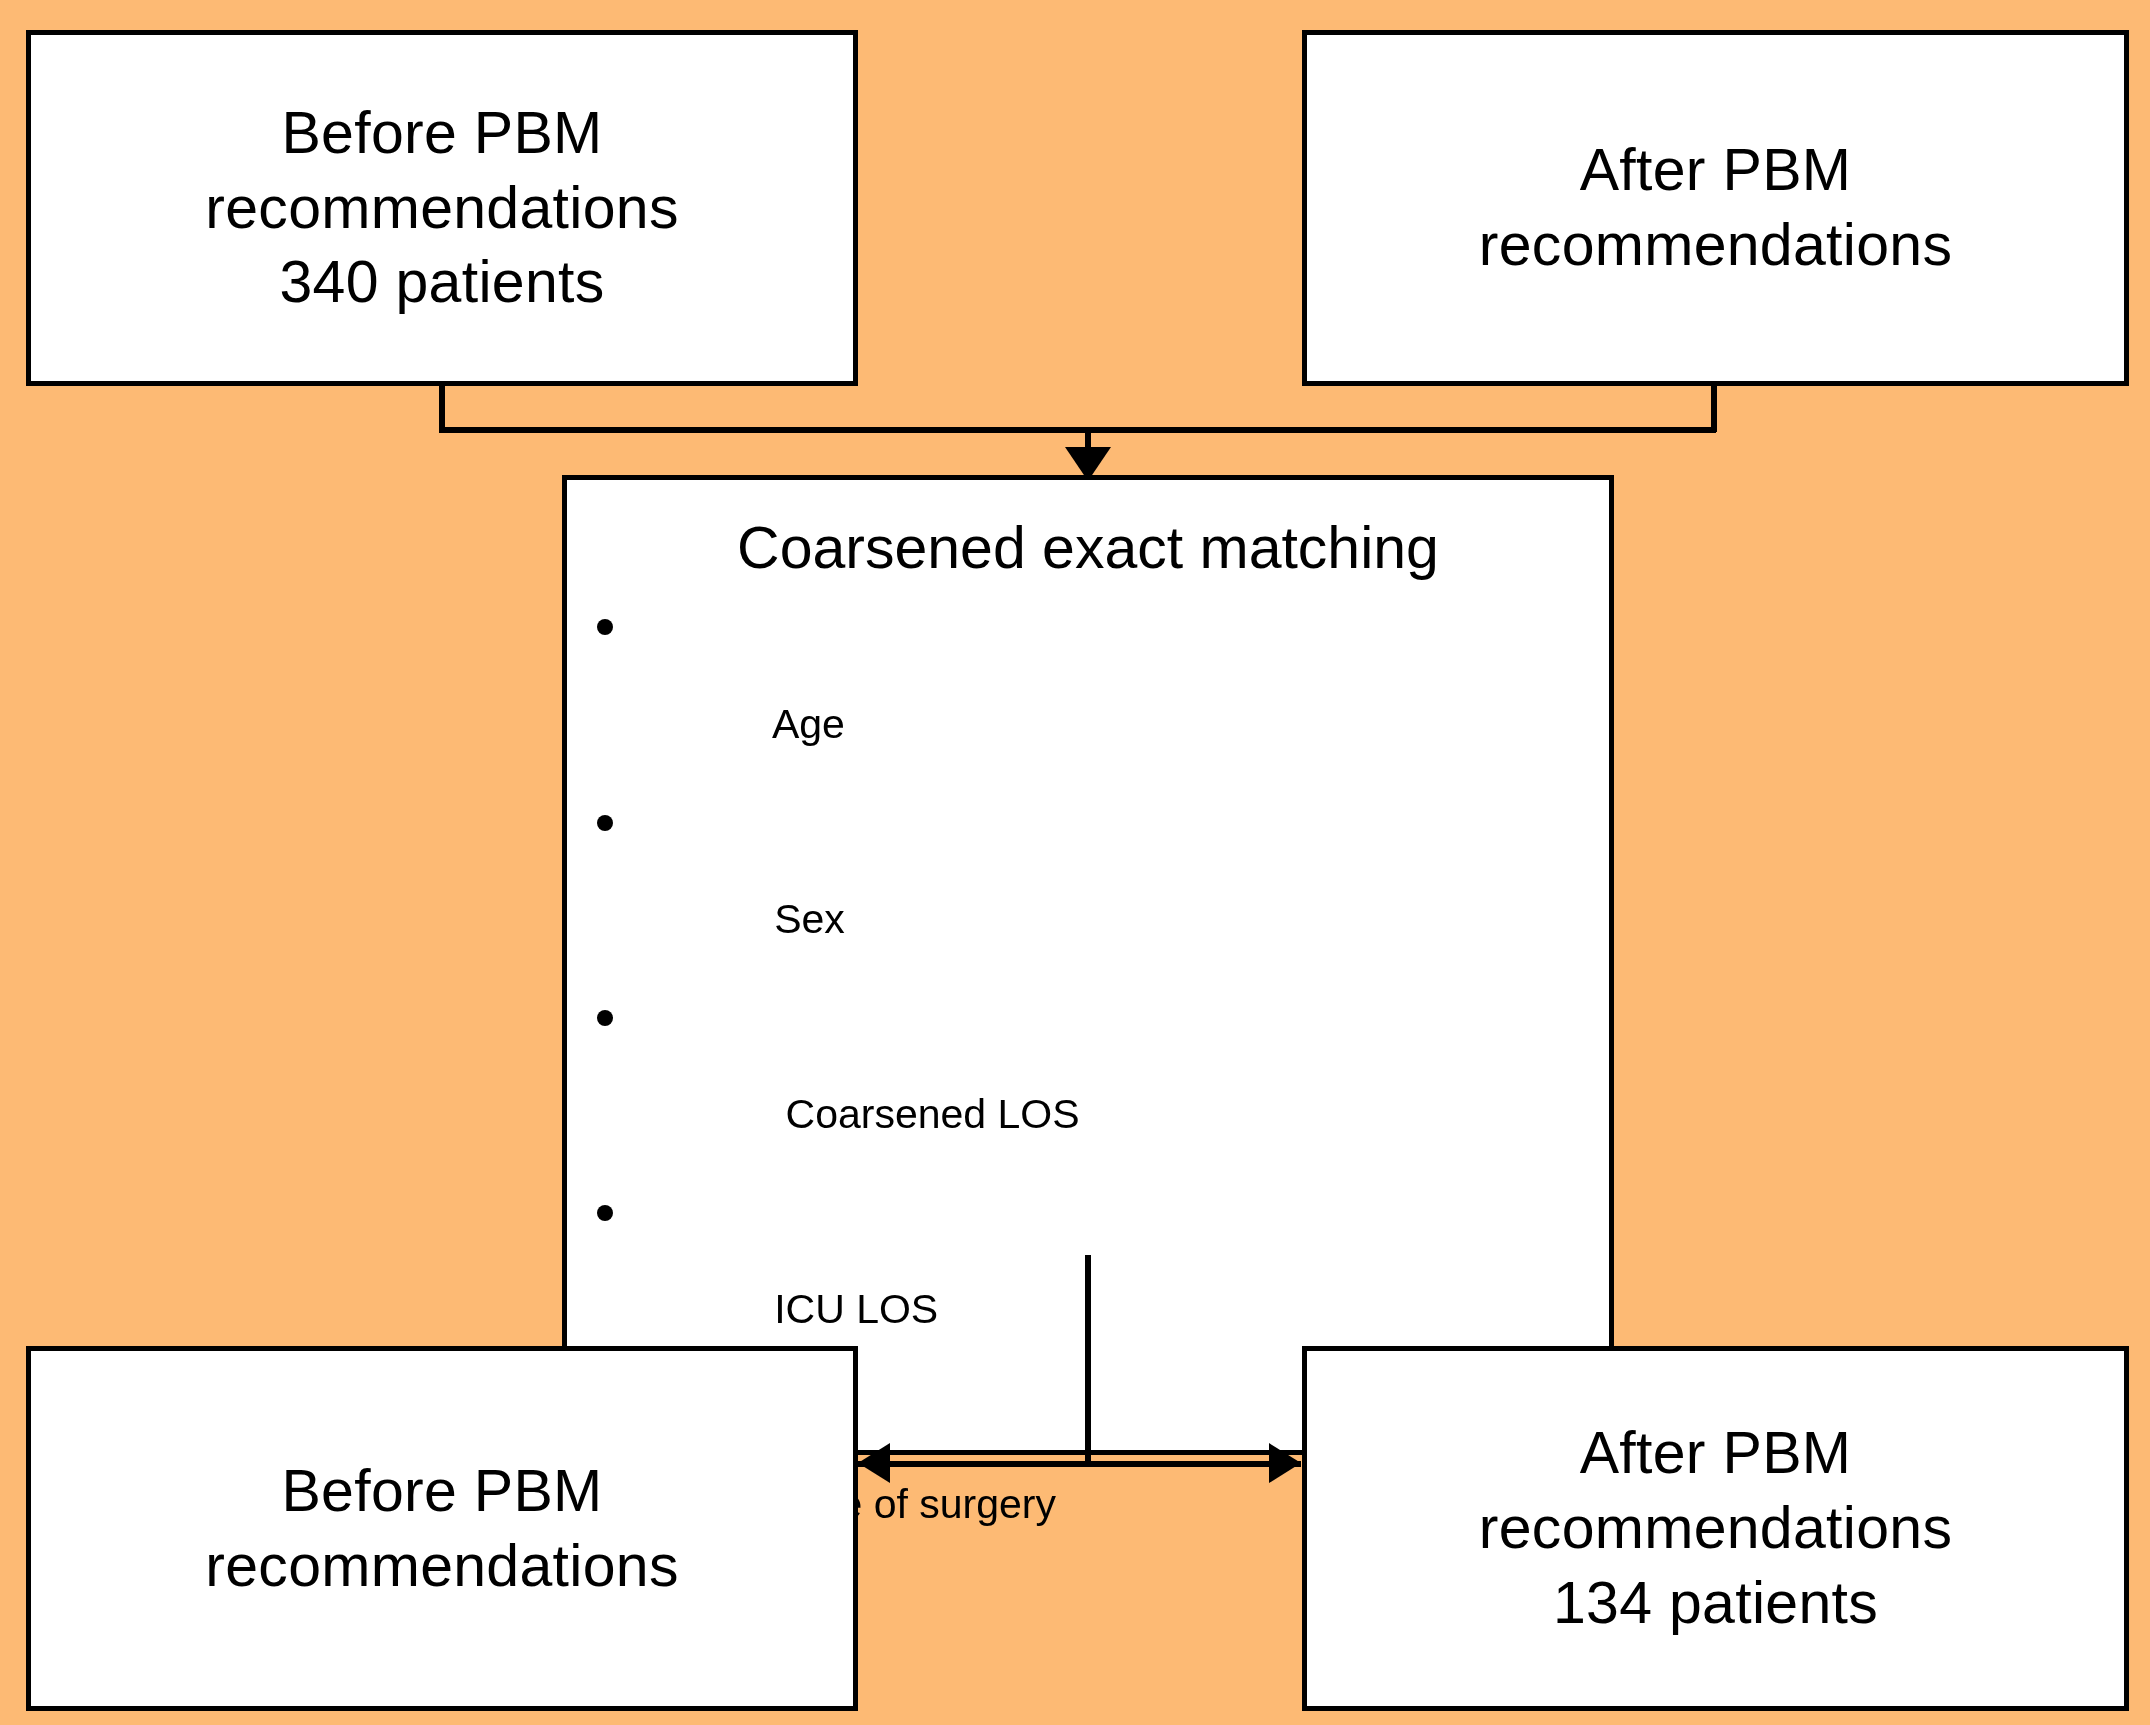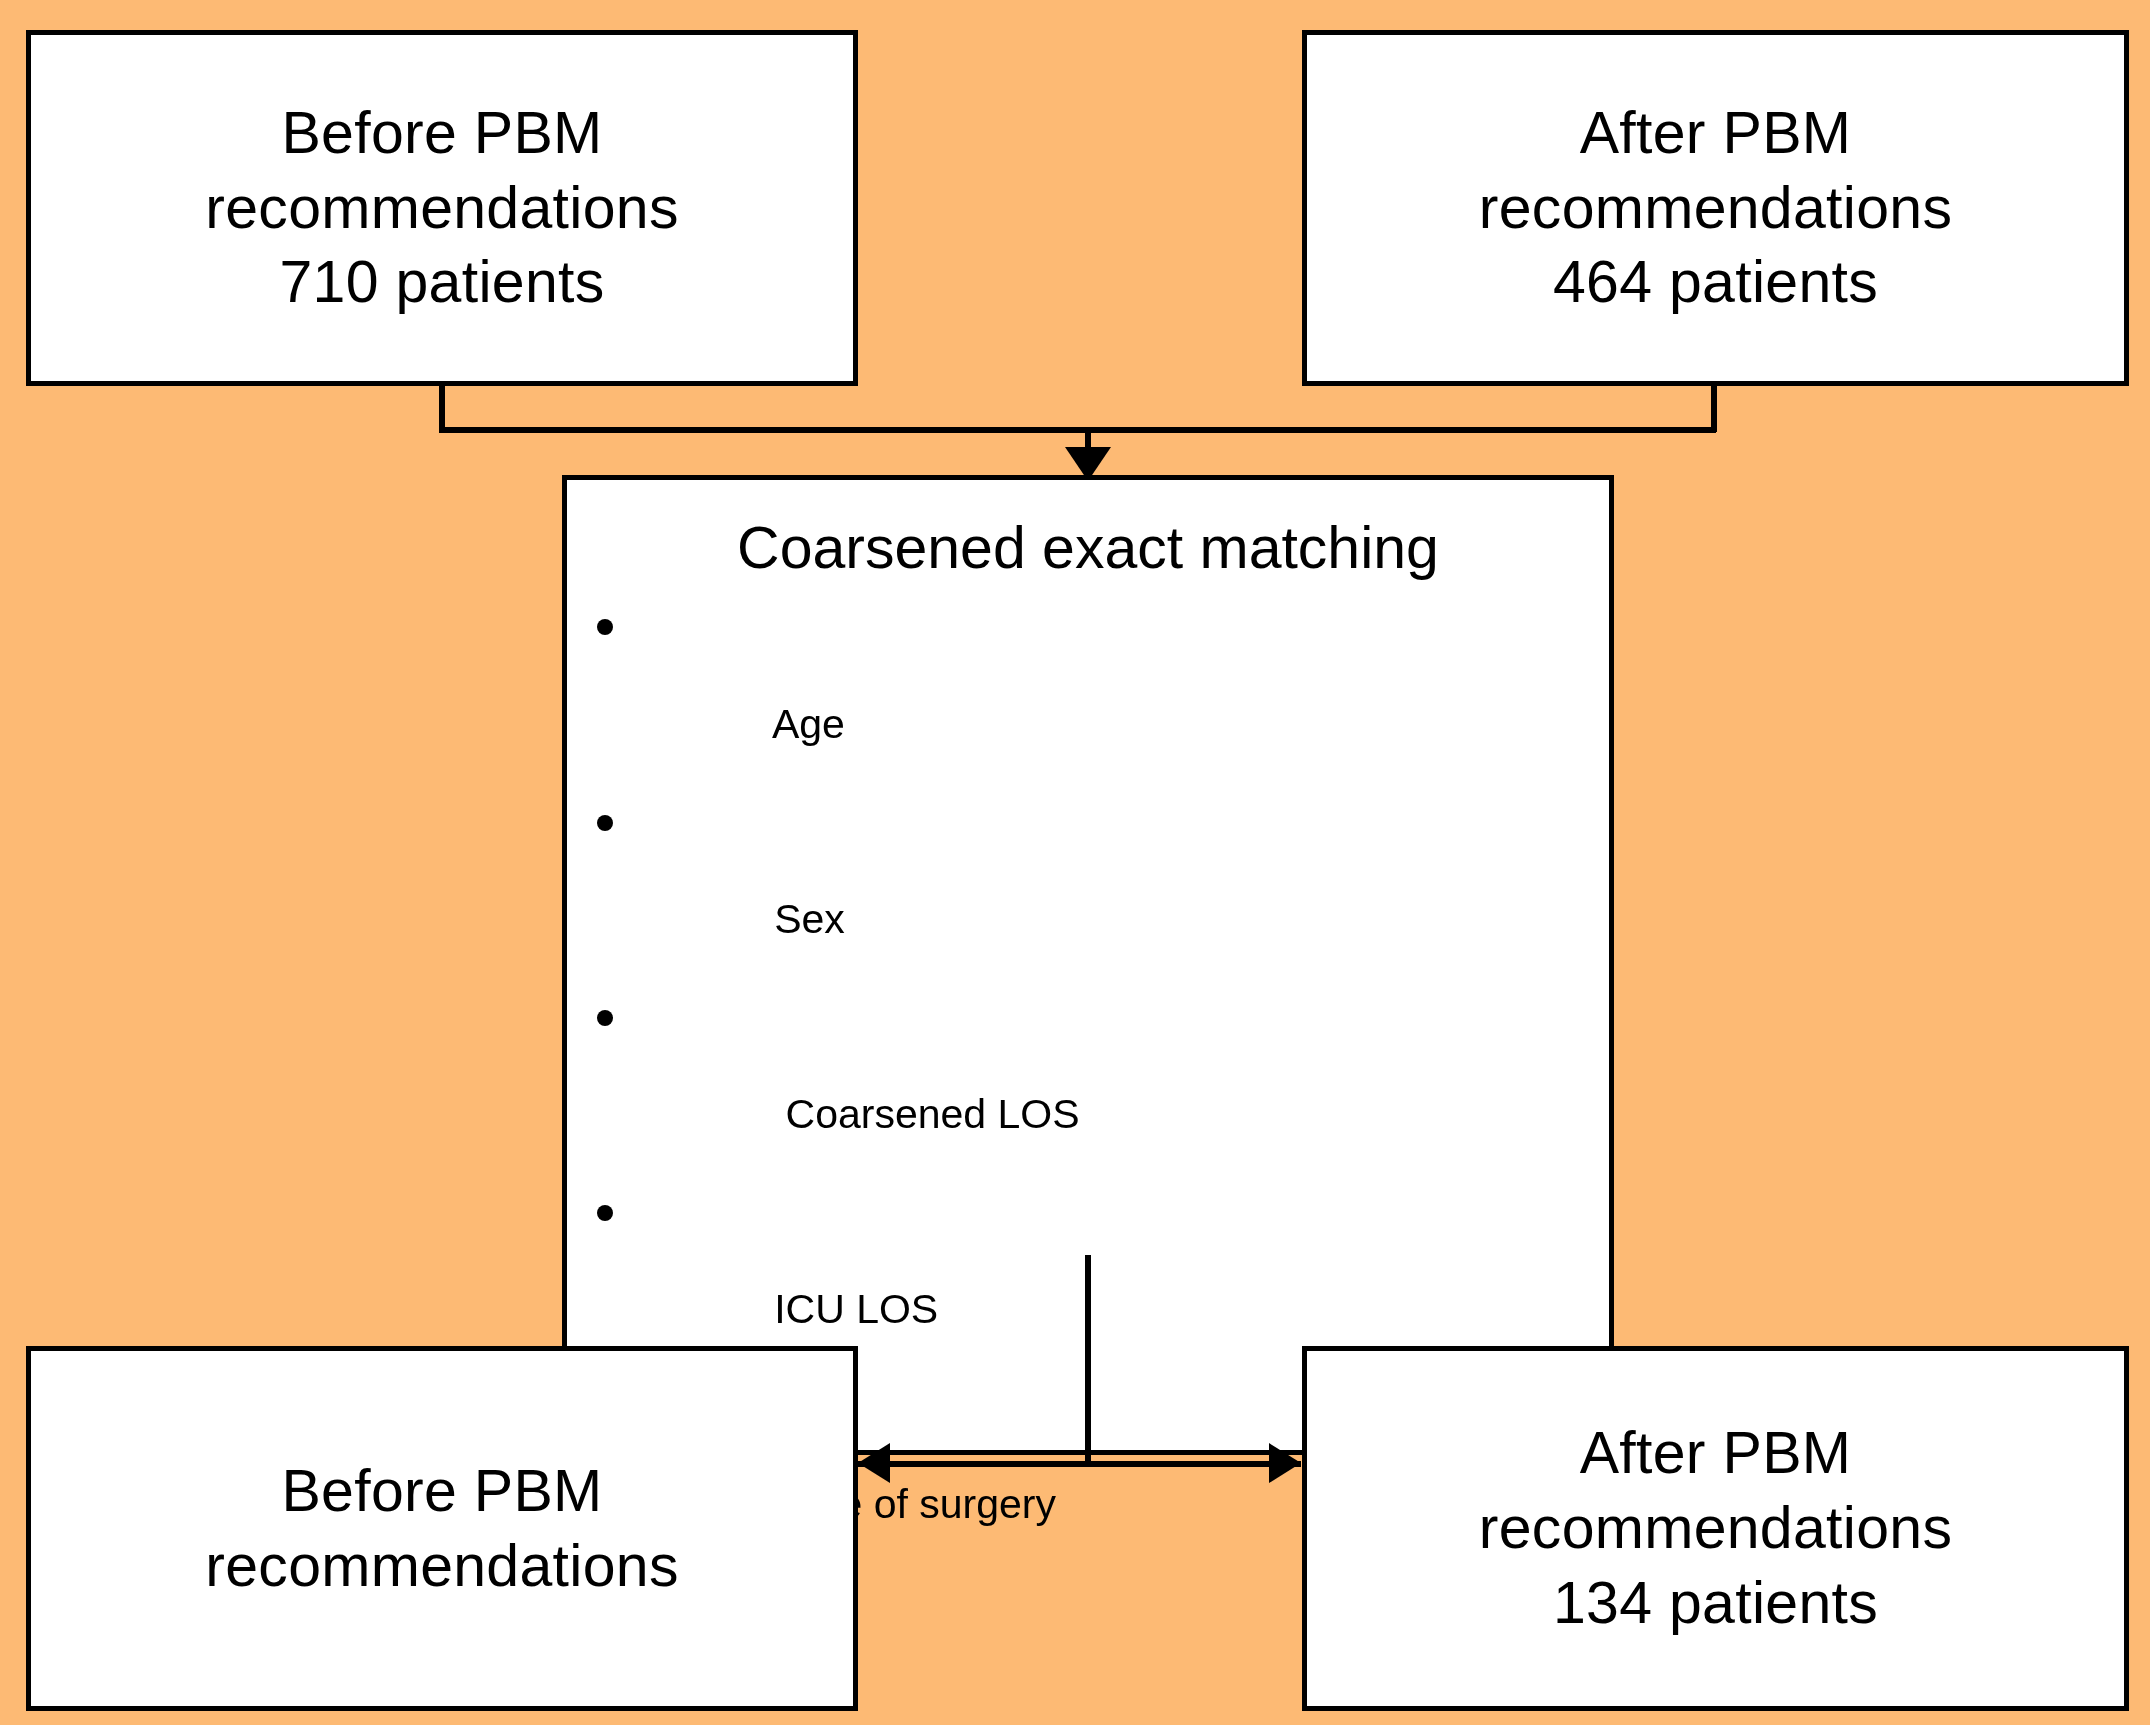--- a/index.html
+++ b/index.html
@@ -150,27 +150,26 @@
   }
 </style>
 </head>
 <body>
 
 <div id="canvas">
 
   <div class="fc-box" id="box-before-top">
     <span class="box-line">Before PBM</span>
     <span class="box-line">recommendations</span>
-    <span class="box-line">710 patients</span>
+    <span class="box-line">340 patients</span>
   </div>
 
   <div class="fc-box" id="box-after-top">
     <span class="box-line">After PBM</span>
     <span class="box-line">recommendations</span>
-    <span class="box-line">464 patients</span>
   </div>
 
   <div class="conn" id="conn-tl-down"></div>
   <div class="conn" id="conn-tr-down"></div>
   <div class="conn" id="conn-top-bus"></div>
   <div class="conn" id="conn-bus-down"></div>
   <div id="arrow-down"></div>
 
   <div id="box-matching">
     <span class="match-title">Coarsened exact matching</span>

